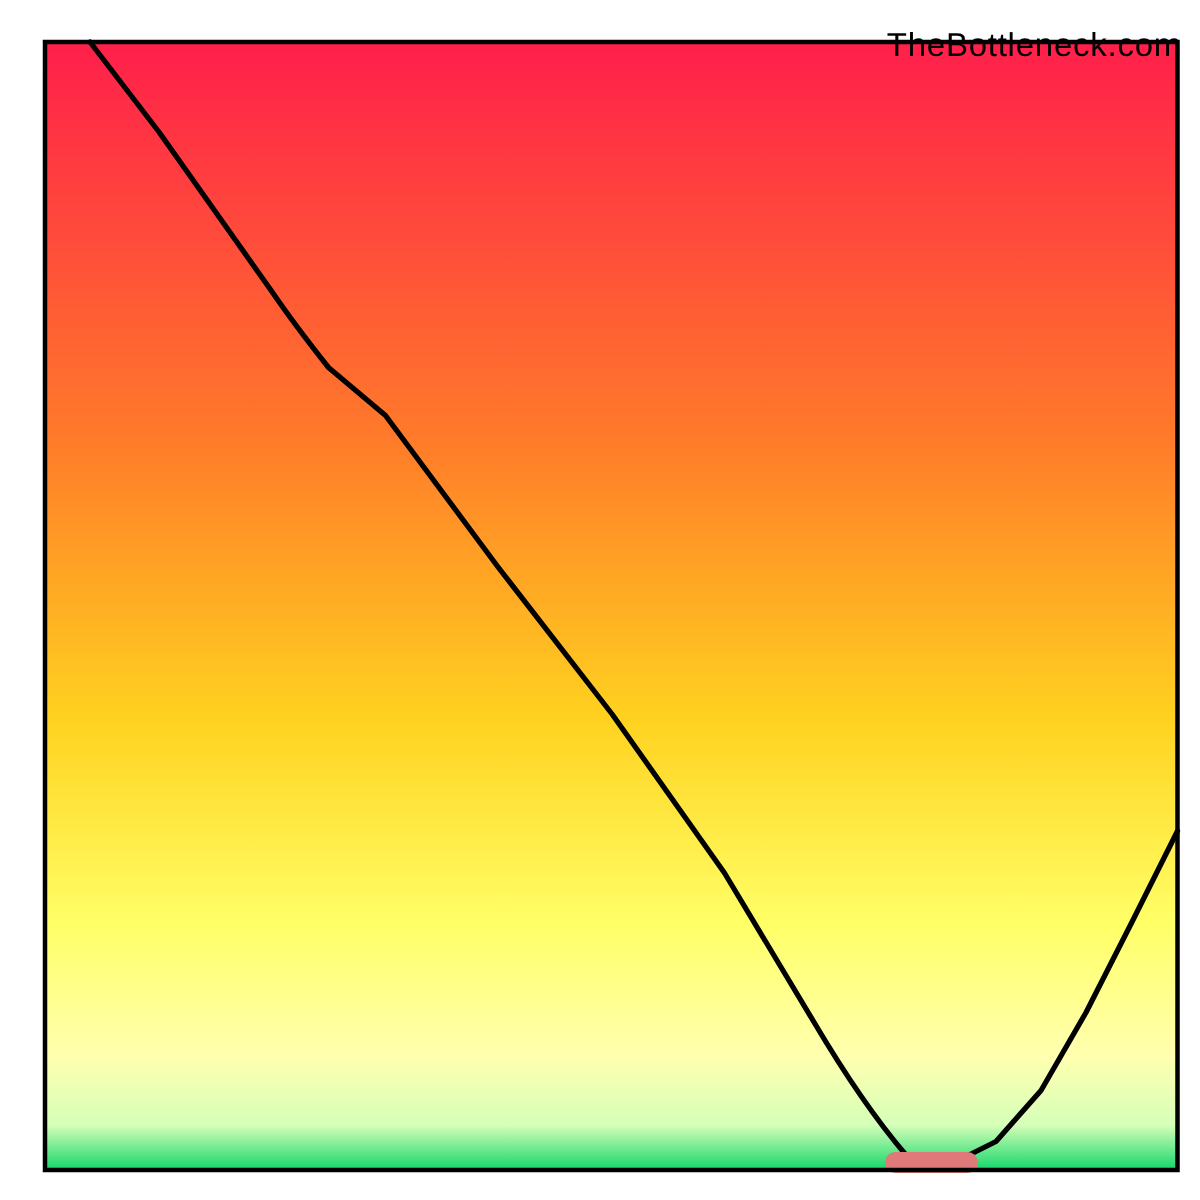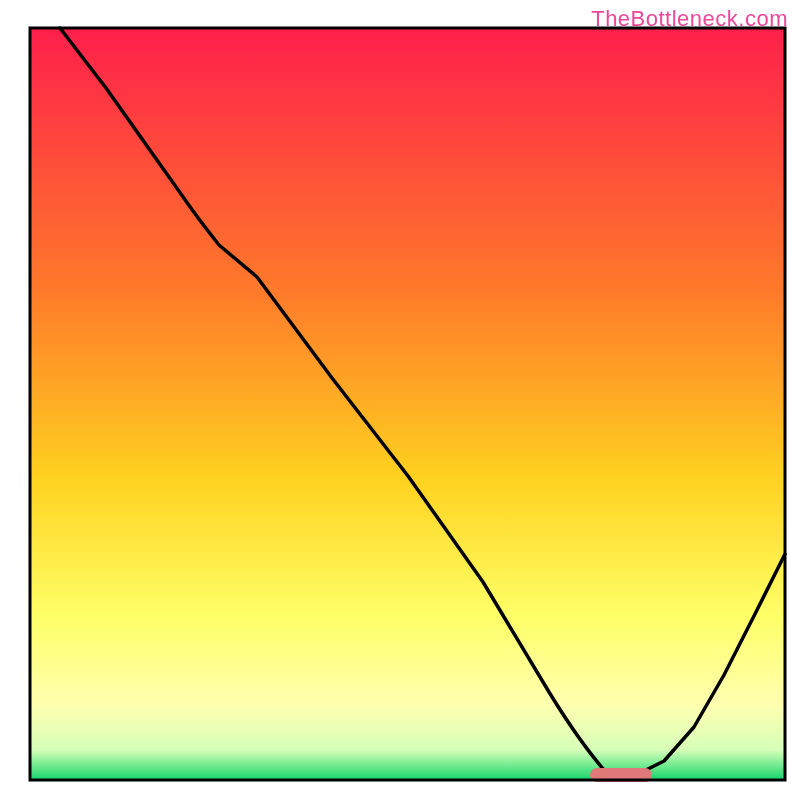--- a/index.html
+++ b/index.html
@@ -13,25 +13,25 @@
   }
   .frame {
     position: absolute;
     left: 0;
     top: 0;
     width: 800px;
     height: 800px;
   }
   .watermark {
     position: absolute;
-    top: 6px;
+    top: 17px;
     right: 12px;
     font-size: 22px;
     font-weight: 500;
-    color: #ec4899;
+    color: #000000;
     letter-spacing: 0.5px;
   }
   svg { display: block; }
 </style>
 </head>
 <body>
 
 <div class="frame">
   <svg width="800" height="800" viewBox="0 0 800 800">
     <defs>

